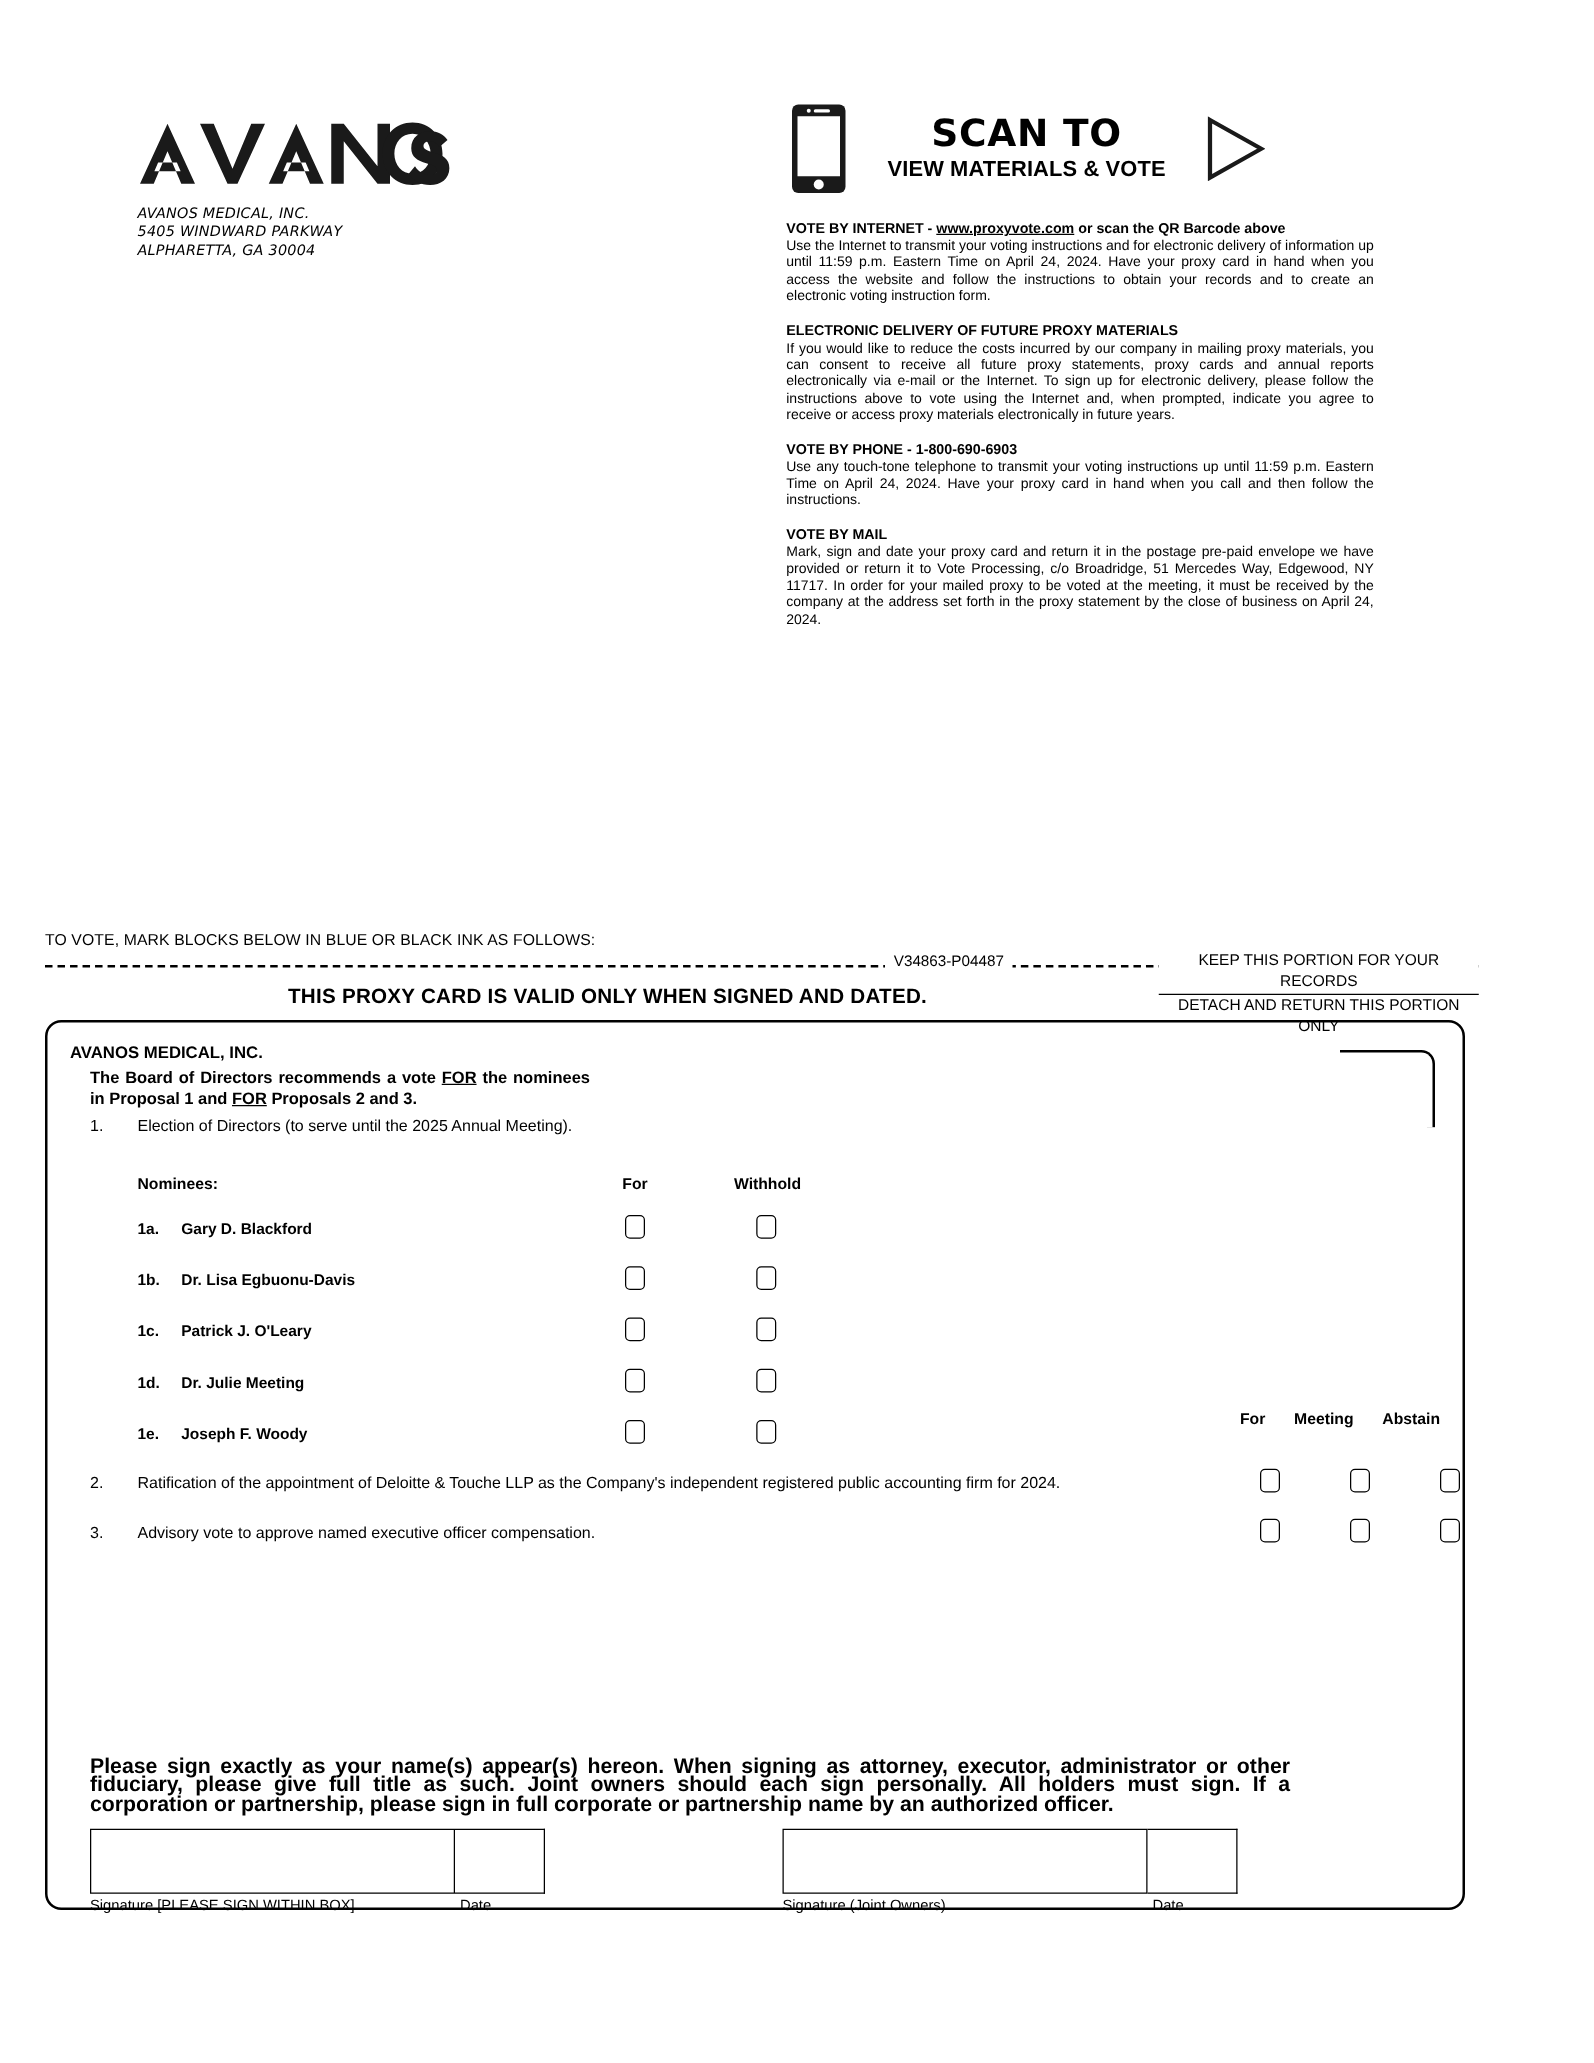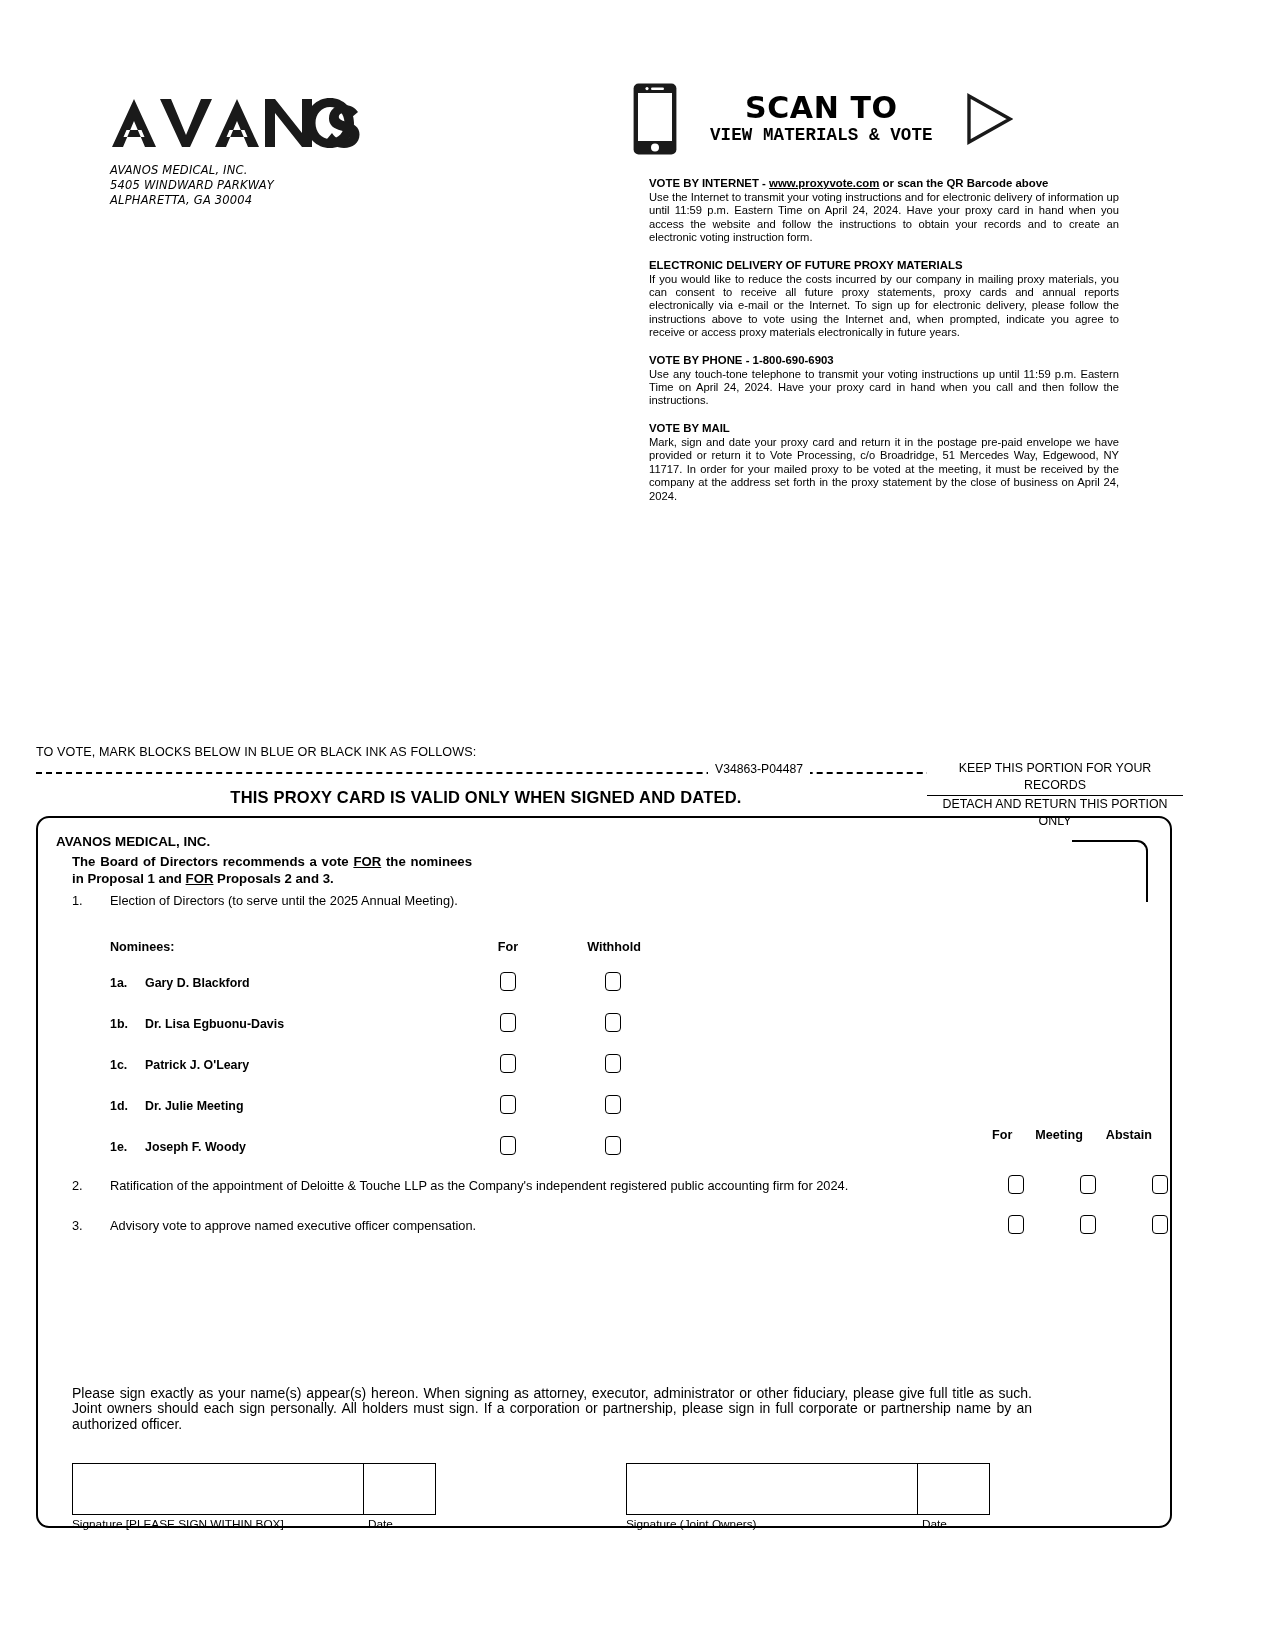--- a/index.html
+++ b/index.html
@@ -22,24 +22,24 @@
   .addr { margin-top: 14px; font-style: italic; font-size: 11.5px; line-height: 15px;
           font-family: "DejaVu Sans", sans-serif; letter-spacing: .2px; }
 
   .scan-head { position: absolute; left: 632px; top: 82px; display: flex;
                align-items: center; gap: 32px; justify-content: center; }
   .phone-ico { width: 46px; height: 74px; }
   .scan-words { text-align: center; line-height: 1; }
   .scan-top { font-size: 30px; font-weight: bold; letter-spacing: .6px;
               font-family: "DejaVu Sans", sans-serif; }
   .scan-sub { font-size: 17.5px; font-weight: bold; letter-spacing: .1px; margin-top: 4px;
-              font-family: Liberation Mono, monospace; }
+              font-family: Liberation Sans, sans-serif; }
   .play-ico { width: 48px; height: 52px; }
 
-  .instr { position: absolute; left: 629px; top: 176px; width: 470px; margin-left: 20px; }
+  .instr { position: absolute; left: 629px; top: 176px; width: 470px; }
   .instr h4 { margin: 0 0 1px 0; font-size: 11.4px; font-weight: bold; line-height: 14px; }
   .instr p { margin: 0 0 13px 0; font-size: 11.2px; line-height: 13.4px;
              text-align: justify; }
   .instr p.last { margin-bottom: 0; }
   .ulink { text-decoration: underline; }
 
   
   .tovote { position: absolute; left: 36px; top: 745px; font-size: 12.6px; letter-spacing: .1px; }
 
   .dashband { position: absolute; left: 36px; top: 766px; width: 1147px; height: 46px; }
@@ -84,22 +84,22 @@
 
   .fa-hdr { position: absolute; right: 18px; top: 310px; width: 160px;
             display: flex; justify-content: space-between; font-size: 12.6px; font-weight: bold; }
 
   .prow { position: absolute; left: 34px; width: 1080px; }
   .prow .num { position: absolute; left: 0; top: 0; font-size: 12.8px; }
   .prow .txt { margin-left: 38px; font-size: 12.8px; line-height: 16px; width: 920px; }
   .prow .boxes { position: absolute; right: -16px; top: -3px; width: 160px;
                  display: flex; justify-content: space-between; }
 
-  .signnote { position: absolute; left: 34px; top: 568px; width: 960px;
-              font-size: 14px; line-height: 15.3px; text-align: justify; }
+  .signnote { position: absolute; left: 34px; top: 587px; width: 960px;
+              font-size: 17px; line-height: 15.3px; text-align: justify; font-weight: bold; }
 
   .sigrow { position: absolute; left: 34px; top: 645px; width: 1080px; height: 58px; }
   .sigpair { position: absolute; display: flex; }
   .sigbig { width: 292px; height: 52px; border: 1.5px solid #000; }
   .sigdate { width: 72px; height: 52px; border: 1.5px solid #000; border-left: none; }
   .sigcap { position: absolute; top: 54px; font-size: 11.8px; }
 </style>
 </head>
 <body>
 

